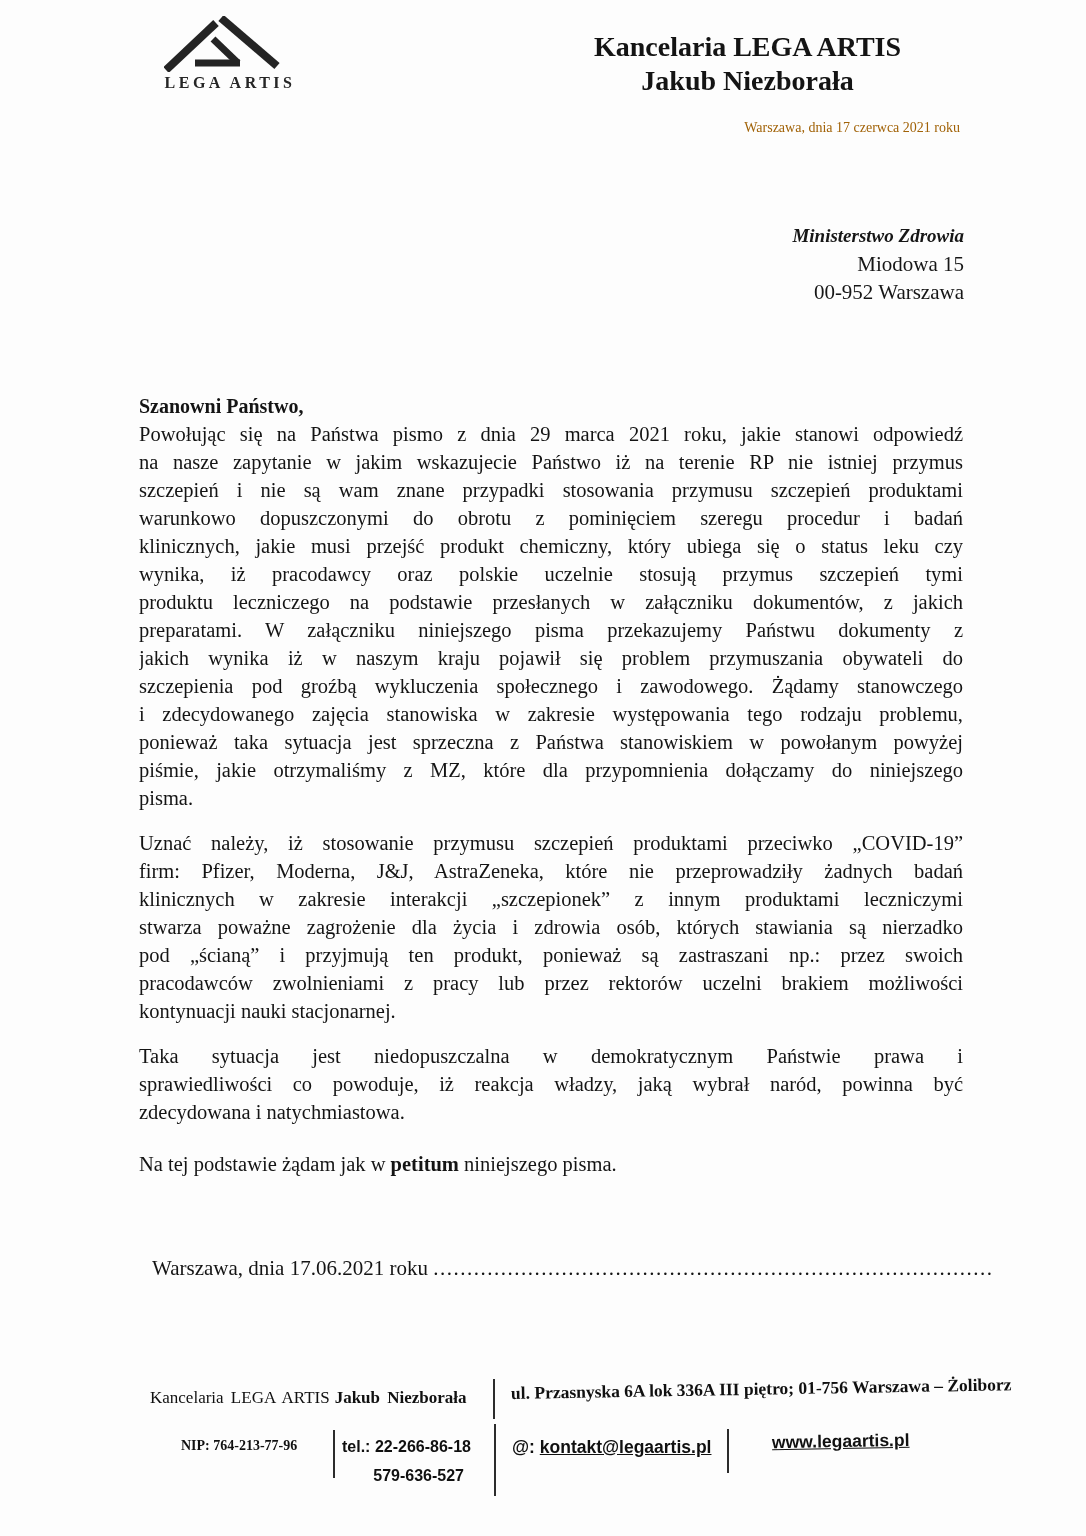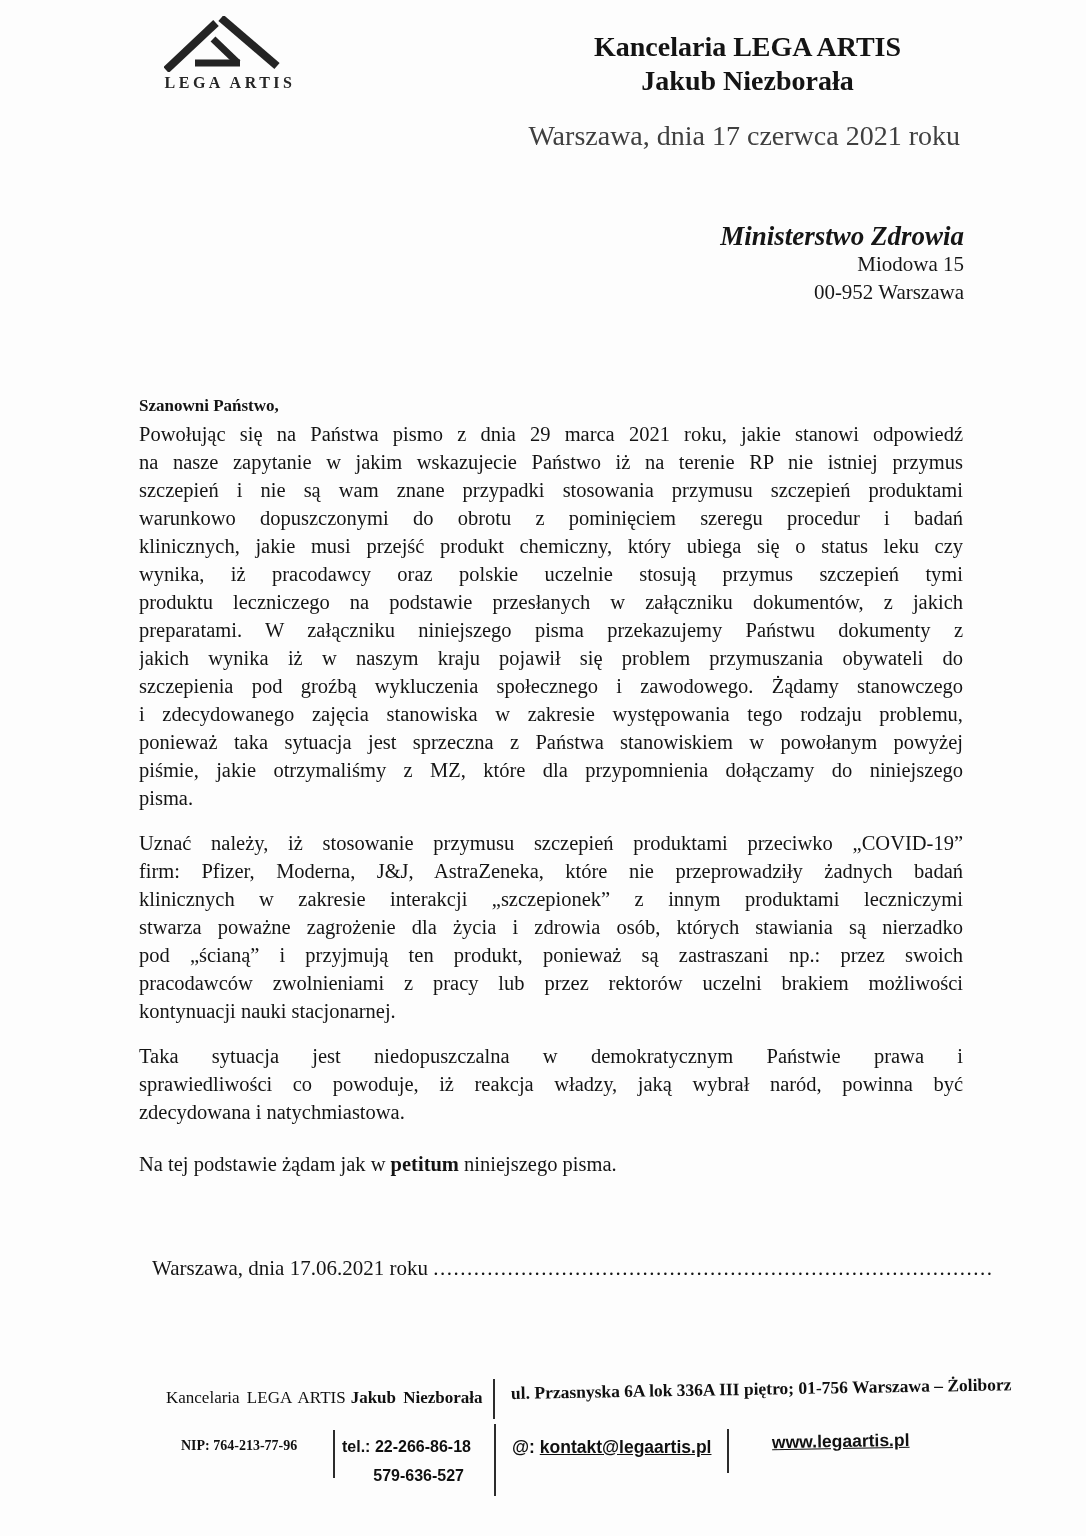--- a/index.html
+++ b/index.html
@@ -22,54 +22,54 @@
     font-weight:bold;font-size:16px;letter-spacing:3.5px;
     color:#262626;text-align:center;white-space:nowrap;
   }
   .firm-block{
     position:absolute;left:525px;top:30px;width:445px;
     text-align:center;font-weight:bold;font-size:28px;line-height:34px;
     color:#141414;
   }
   .date-line{
     position:absolute;right:126px;top:120px;
-    font-size:28px;color:#404040;
+    font-size:14px;color:#a16207;
   }
 
   
   .recipient{
     position:absolute;right:122px;top:222px;
     text-align:right;font-size:21px;line-height:28px;color:#161616;
   }
-  .recipient .r-name{font-weight:bold;font-style:italic;font-size:27px;margin-left:20px;}
+  .recipient .r-name{font-weight:bold;font-style:italic;font-size:19px;margin-left:20px;}
 
   
   .body-text{
     position:absolute;left:139px;top:392px;width:824px;
     font-size:20.5px;line-height:28px;color:#141414;
   }
-  .salutation{font-weight:bold;font-size:17px;}
+  .salutation{font-weight:bold;font-size:20px;}
   .para{margin-top:17px;}
   .para:first-of-type{margin-top:0;}
   .bline{
     text-align:justify;text-align-last:justify;
     white-space:nowrap;overflow:hidden;
   }
   .bline.lastline{text-align-last:left;}
   .closing{margin-top:24px;}
   .closing .emph{font-weight:bold;}
   .signature-line{
     margin-top:76px;margin-left:13px;width:840px;
     white-space:nowrap;overflow:hidden;font-size:21px;
   }
   .signature-line .dots{letter-spacing:1.5px;}
 
   
   .footer-el{position:absolute;color:#101010;}
-  .f-office{left:166px;top:1388px;font-size:17px;word-spacing:3px;white-space:nowrap;}
+  .f-office{left:150px;top:1388px;font-size:17px;word-spacing:3px;white-space:nowrap;}
   .f-office .office-name{font-weight:bold;margin-left:5px;}
   .f-address{
     left:511px;top:1383px;width:486px;font-size:17.5px;font-weight:bold;
     transform:rotate(-1deg);transform-origin:left center;white-space:nowrap;
   }
   .f-nip{left:181px;top:1438px;font-size:14px;font-weight:bold;}
   .f-tel{
     left:342px;top:1432px;width:122px;text-align:right;
     font-family:"Liberation Sans","DejaVu Sans",sans-serif;
     font-size:16px;font-weight:bold;line-height:29px;white-space:nowrap;

